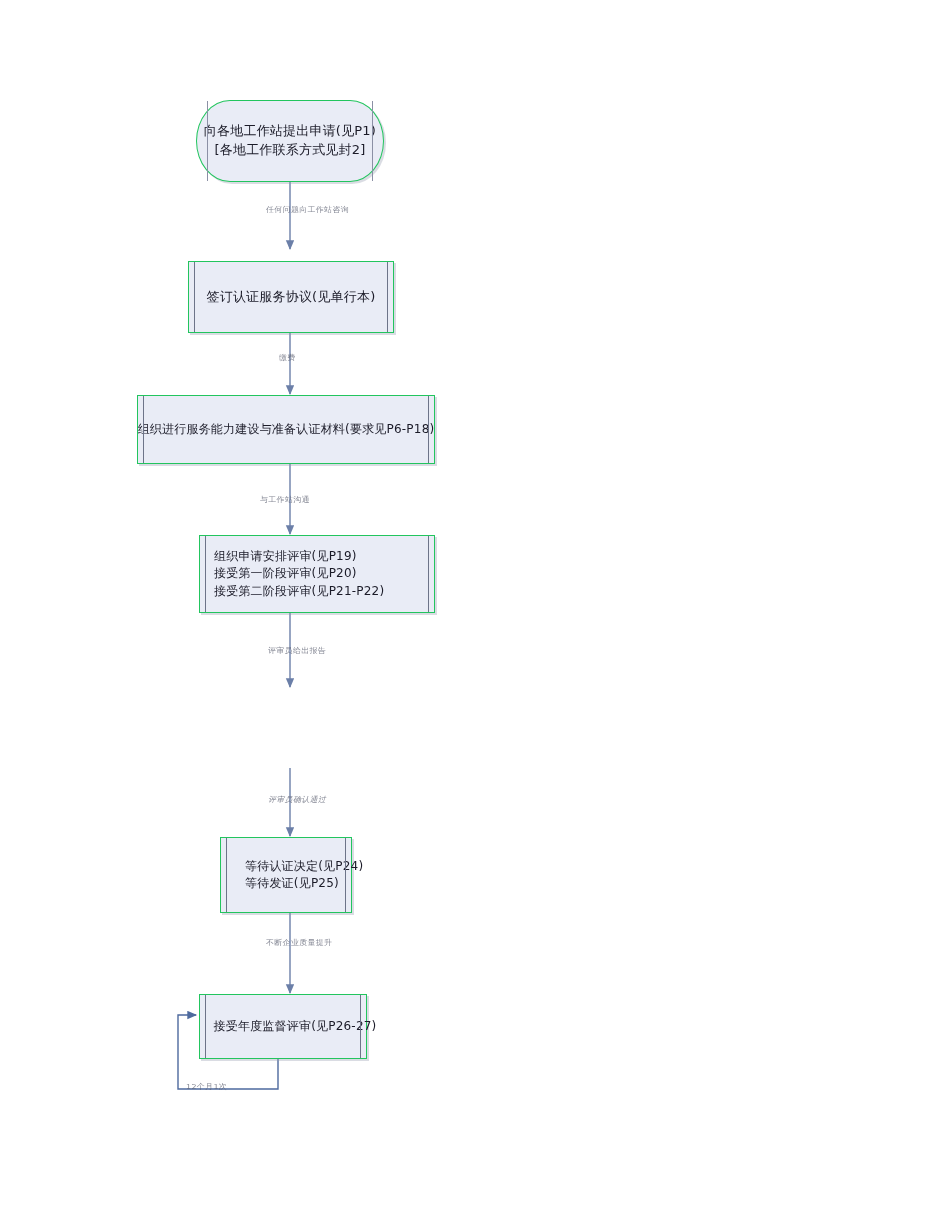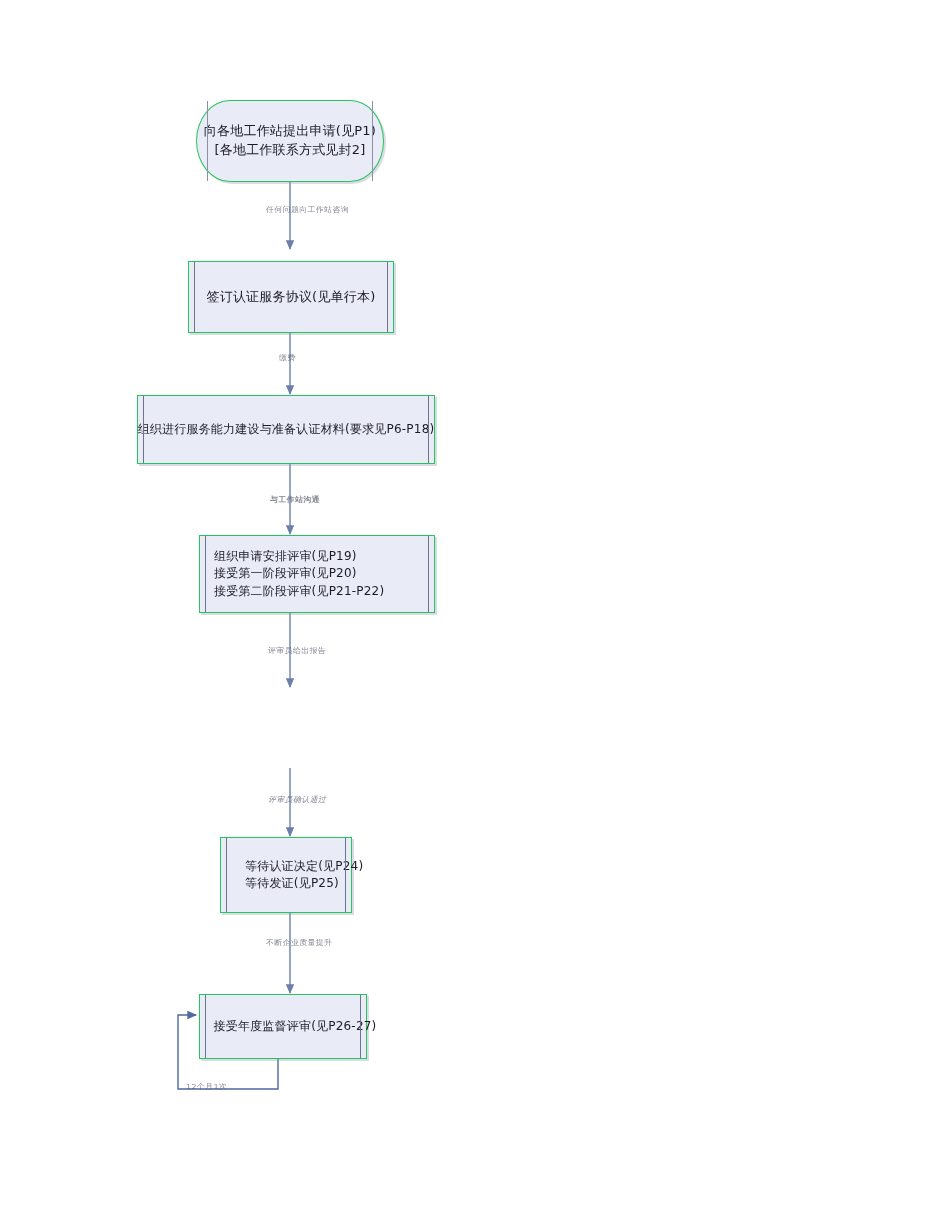--- a/index.html
+++ b/index.html
@@ -113,21 +113,21 @@
       <line x1="290" y1="913" x2="290" y2="993" marker-end="url(#arrowhead)"></line>
     </g>
 
     <g stroke="#4e6a9e" stroke-width="1.4" fill="none">
       <path d="M 278 1059 L 278 1089 L 178 1089 L 178 1015 L 196 1015" marker-end="url(#arrowhead-right)"></path>
     </g>
   </svg>
 
   <div class="edge-label" style="left:266px; top:206px;">任何问题向工作站咨询</div>
   <div class="edge-label" style="left:279px; top:354px;">缴费</div>
-  <div class="edge-label" style="left:270px; top:496px;font-weight:bold;">与工作站沟通</div>
+  <div class="edge-label" style="left:260px; top:496px;">与工作站沟通</div>
   <div class="edge-label" style="left:268px; top:647px;">评审员给出报告</div>
   <div class="edge-label" style="left:268px; top:796px;font-style:italic;">评审员确认通过</div>
   <div class="edge-label" style="left:266px; top:939px;text-align:right;">不断企业质量提升</div>
   <div class="edge-label" style="left:186px; top:1083px;">12个月1次</div>
 
   <div class="node terminator" style="left:196px; top:100px; width:188px; height:82px;">
     <span class="line">向各地工作站提出申请(见P1)</span>
     <span class="line">[各地工作联系方式见封2]</span>
   </div>
 

